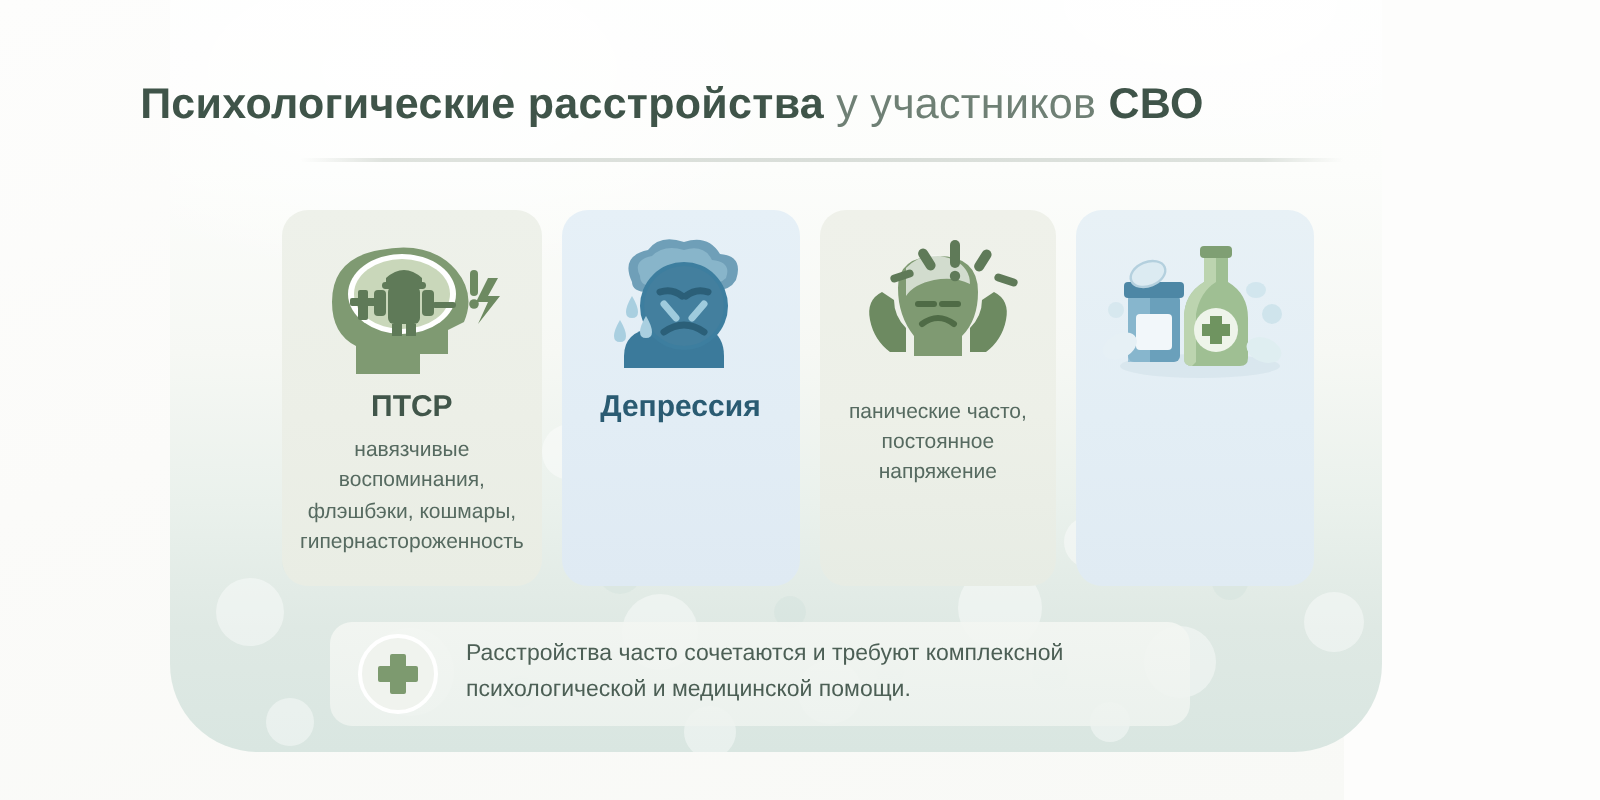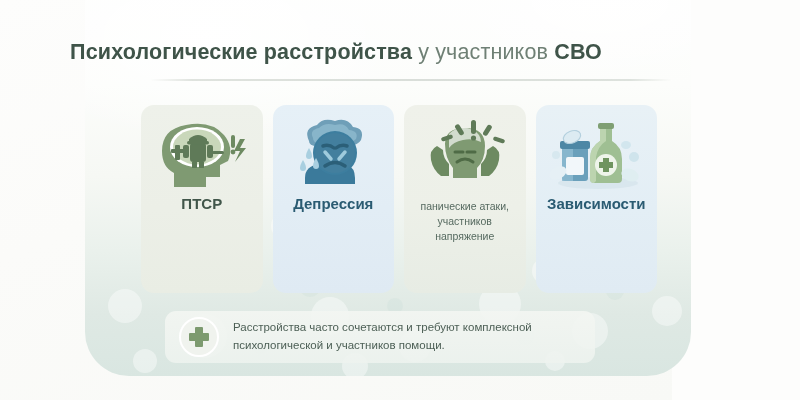--- a/index.html
+++ b/index.html
@@ -238,20 +238,21 @@
             <rect x="56" y="34" width="12" height="3" rx="1.5"></rect>
           </g>
           <g fill="#6d8a61">
             <rect x="75" y="18" width="4" height="13" rx="2"></rect>
             <circle cx="77" cy="35" r="2.4"></circle>
             <path d="M84 22 L78 34 L84 34 L79 45 L90 31 L84 31 L89 22 Z"></path>
           </g>
         </svg>
       </div>
       <div class="card-title">ПТСР</div>
+      <div class="card-desc">навязчивые воспоминания, флэшбэки, кошмары, гипернастороженность</div>
     </div>
 
     <div class="card blue">
       <div class="icon-box">
         <svg width="88" height="76" viewBox="0 0 88 76">
           <path d="M20 25 Q14 12 28 9 Q34 1 46 5 Q58 1 64 11 Q76 12 72 24 Q68 31 56 29 L28 30 Q20 30 20 25 Z" fill="#6f9fb8"></path>
           <path d="M24 22 Q20 14 30 12 Q36 6 46 9 Q56 6 60 14 Q70 15 67 23 Q62 28 52 26 L30 27 Q24 27 24 22 Z" fill="#8db8cd" opacity="0.85"></path>
           <path d="M16 62 Q16 50 30 48 L58 48 Q66 52 66 62 L66 68 L16 68 Z" fill="#3b7a9b"></path>
           <circle cx="46" cy="37" r="22" fill="#3d7e9f"></circle>
           <circle cx="46" cy="37" r="20" fill="#437f9e"></circle>
@@ -284,21 +285,21 @@
           <g fill="#5f7a58">
             <rect x="52" y="2" width="5" height="14" rx="2.5"></rect>
             <circle cx="54.5" cy="20" r="2.6"></circle>
             <rect x="66" y="6" width="5" height="12" rx="2.5" transform="rotate(32 68 12)"></rect>
             <rect x="38" y="6" width="5" height="12" rx="2.5" transform="rotate(-32 40 12)"></rect>
             <rect x="74" y="20" width="12" height="4" rx="2" transform="rotate(18 80 22)"></rect>
             <rect x="22" y="18" width="12" height="4" rx="2" transform="rotate(-18 28 20)"></rect>
           </g>
         </svg>
       </div>
-      <div class="card-desc">панические атаки, участников напряжение</div>
+      <div class="card-desc">панические часто, постоянное напряжение</div>
     </div>
 
     <div class="card blue2">
       <div class="icon-box">
         <svg width="96" height="74" viewBox="0 0 96 74">
           <ellipse cx="50" cy="66" rx="40" ry="6" fill="#cfe0e8" opacity="0.55"></ellipse>
           <g>
             <path d="M52 10 L64 10 L64 24 Q74 30 74 42 L74 62 Q74 66 70 66 L46 66 Q42 66 42 62 L42 42 Q42 30 52 24 Z" fill="#9fbf93"></path>
             <path d="M52 10 L58 10 L58 24 Q50 29 48 40 L48 64 L46 66 Q42 66 42 62 L42 42 Q42 30 52 24 Z" fill="#c3d9b6" opacity="0.8"></path>
             <rect x="50" y="6" width="16" height="6" rx="2" fill="#7f9f73"></rect>
@@ -315,27 +316,26 @@
             <ellipse cx="24" cy="20" rx="9" ry="6" fill="#dcebf2" transform="rotate(-22 24 20)"></ellipse>
             <ellipse cx="24" cy="20" rx="9" ry="6" fill="none" stroke="#b4d0de" stroke-width="1.2" transform="rotate(-22 24 20)"></ellipse>
             <ellipse cx="10" cy="56" rx="9" ry="6" fill="#e6f0f5" transform="rotate(-28 10 56)"></ellipse>
             <ellipse cx="82" cy="58" rx="9" ry="6" fill="#dfeef1" transform="rotate(20 82 58)"></ellipse>
             <circle cx="86" cy="40" r="5" fill="#cfe4ec"></circle>
             <circle cx="8" cy="38" r="4" fill="#d7e8ef"></circle>
             <ellipse cx="78" cy="28" rx="5" ry="4" fill="#d2e6ee"></ellipse>
           </g>
         </svg>
       </div>
-      <div class="card-title">Зависимости</div>
     </div>
 
   </div>
 
   <div class="note">
     <div class="note-badge">
       <svg width="22" height="22" viewBox="0 0 22 22">
         <path d="M8 1 h6 a1 1 0 0 1 1 1 v5 h5 a1 1 0 0 1 1 1 v6 a1 1 0 0 1 -1 1 h-5 v5 a1 1 0 0 1 -1 1 h-6 a1 1 0 0 1 -1 -1 v-5 h-5 a1 1 0 0 1 -1 -1 v-6 a1 1 0 0 1 1 -1 h5 v-5 a1 1 0 0 1 1 -1 z" fill="#7d9a6f"></path>
       </svg>
     </div>
-    <div class="note-text">Расстройства часто сочетаются и требуют комплексной психологической и участников помощи.</div>
+    <div class="note-text">Расстройства часто сочетаются и требуют комплексной психологической и медицинской помощи.</div>
   </div>
 
 </div>
 
 </body></html>

